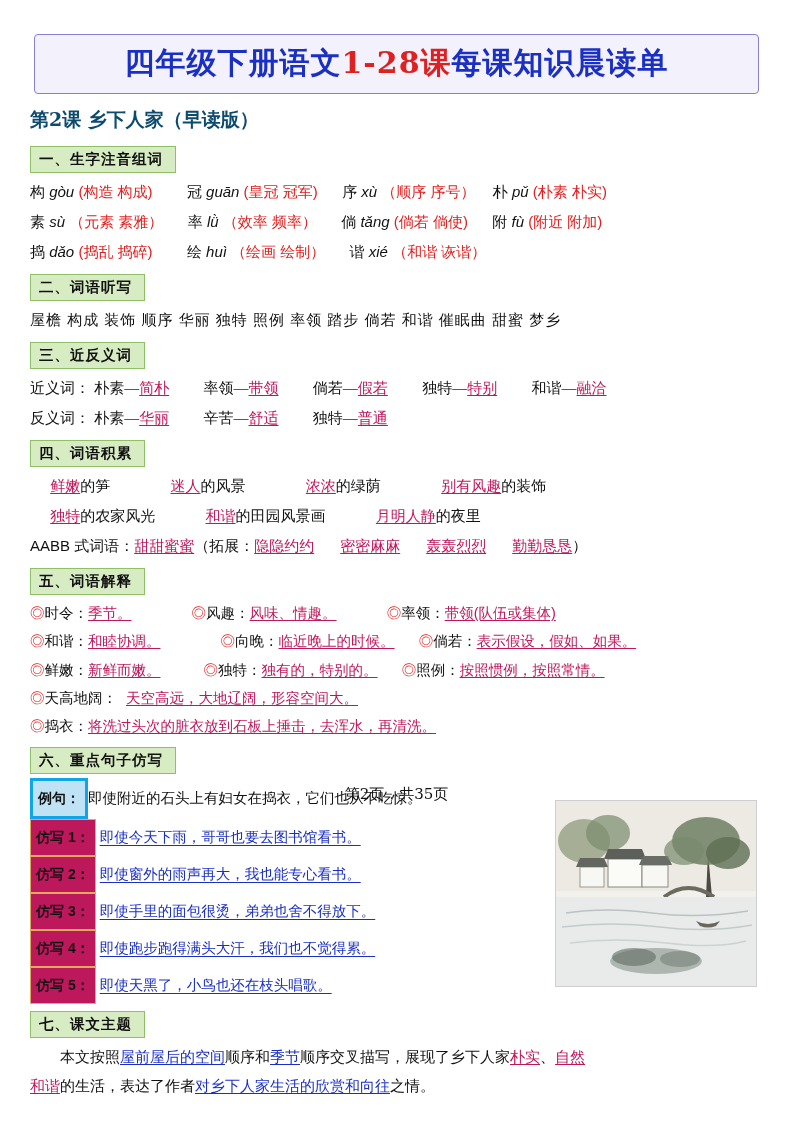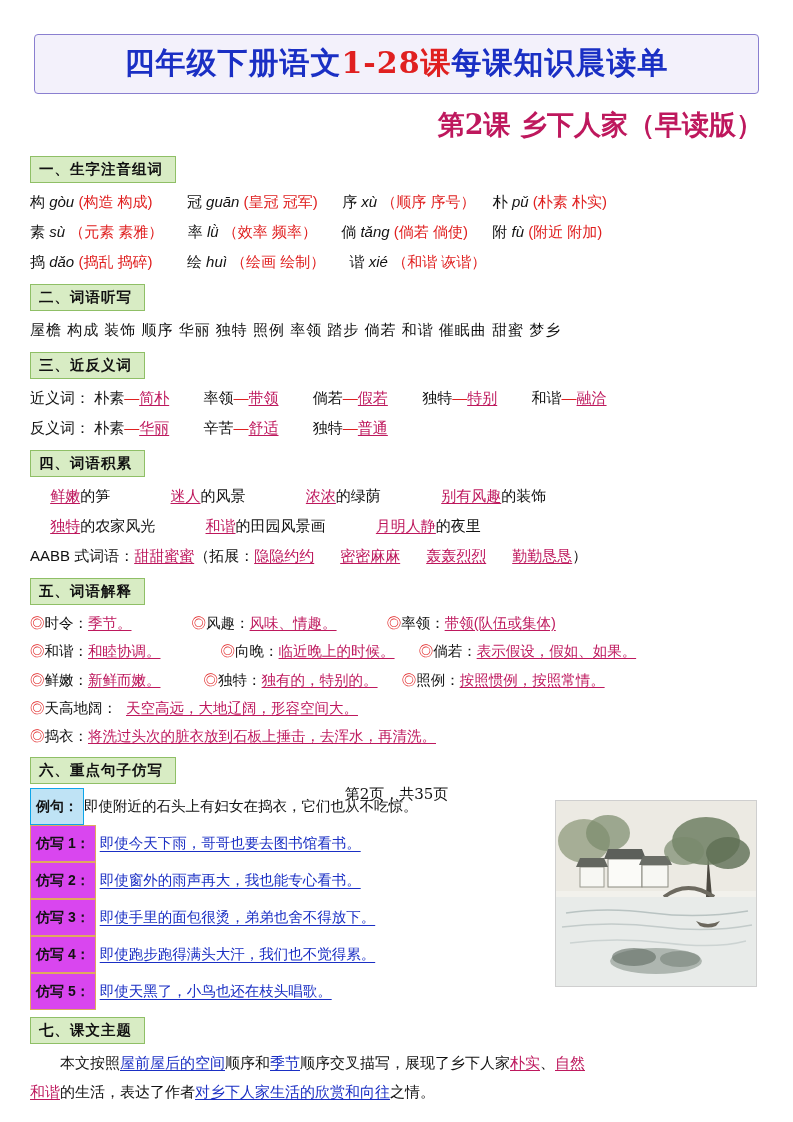--- a/index.html
+++ b/index.html
@@ -34,25 +34,25 @@
   .title-box .t {
     font-family: "DejaVu Serif", serif;
     font-weight: bold;
     font-size: 30px;
     letter-spacing: 1px;
     white-space: nowrap;
   }
   .t .blue { color: #1a2fc4; }
   .t .red  { color: #e02020; }
   .subtitle {
-    text-align: right;
+    text-align: left;
     font-family: "DejaVu Serif", serif;
     font-weight: bold;
-    font-size: 27px;
-    color: #be185d;
+    font-size: 19px;
+    color: #0c4a6e;
     margin: 13px 0 6px 0;
   }
   
   .sec {
     display: inline-block;
     background: #d8ecc4;
     border: 1px solid #8fbf66;
     color: #111;
     font-weight: bold;
     font-size: 14.5px;
@@ -77,29 +77,29 @@
   .syn .lbl { color: #111; }
   
   .acc { font-size: 15px; line-height: 2.0; }
   
   .exp { font-size: 14.5px; line-height: 1.95; }
   .exp .circ { color: #e02020; }
   
   .ex-label {
     display: inline-block;
     background: #bfe3f5;
-    border: 1px solid #0ea5e9;
+    border: 3px solid #0ea5e9;
     color: #111;
     font-weight: bold;
     font-size: 14px;
     padding: 1px 5px;
   }
   .fx-label {
     display: inline-block;
-    background: #d946ef;
+    background: #be185d;
     border: 1px solid #e0a95e;
     color: #111;
     font-weight: bold;
     font-size: 14px;
     padding: 1px 5px;
     margin-right: 4px;
   }
   .fx-row { font-size: 14.5px; line-height: 2.35; }
   .fx-text { color: #1a2fc4; text-decoration: underline; text-underline-offset: 3px; }
   .ex-text { color: #111; }

